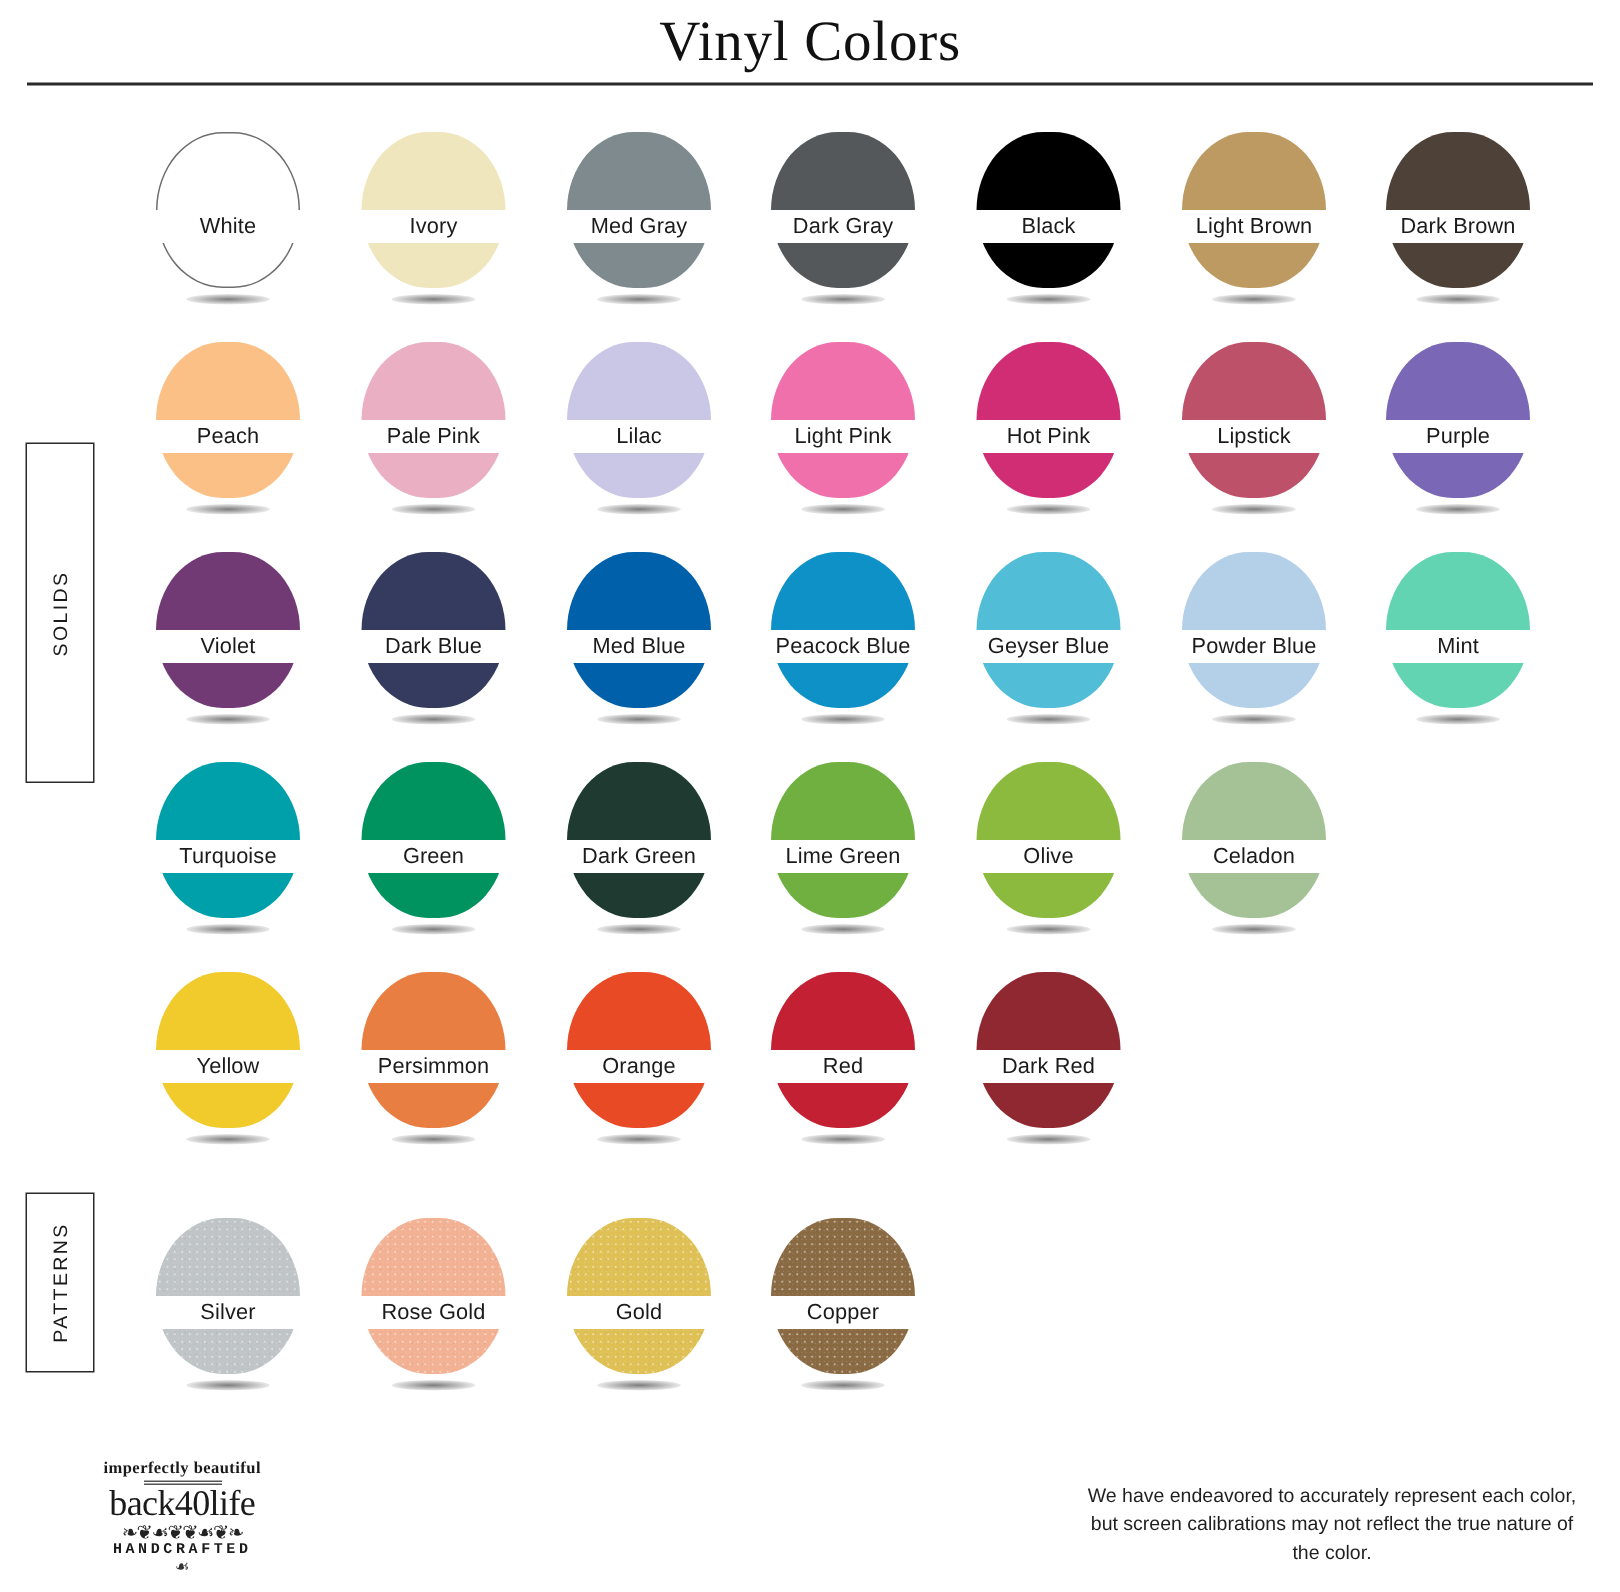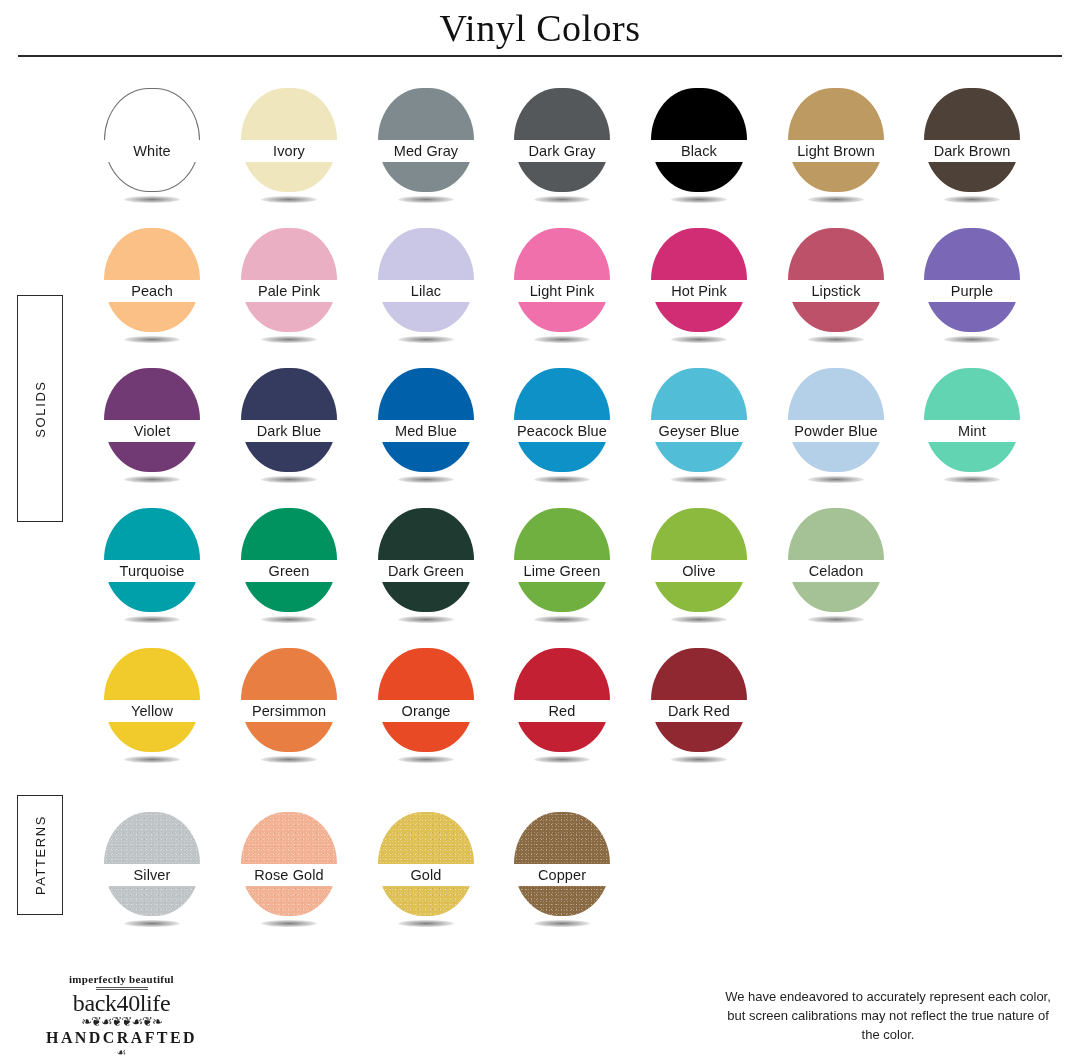--- a/index.html
+++ b/index.html
@@ -169,22 +169,22 @@
     letter-spacing: -0.4px;
   }
   #logo .flourish {
     font-size: 13px;
     line-height: 1;
     letter-spacing: -1px;
     color: #222;
     margin-top: -1px;
   }
   #logo .handcrafted {
-    font-family: Liberation Serif, serif;
-    font-size: 16px;
+    font-family: Liberation Mono, monospace;
+    font-size: 10px;
     font-weight: 700;
     letter-spacing: 2.4px;
     line-height: 1.2;
   }
   #logo .swoosh {
     font-size: 11px;
     line-height: 1;
     color: #333;
   }
 

